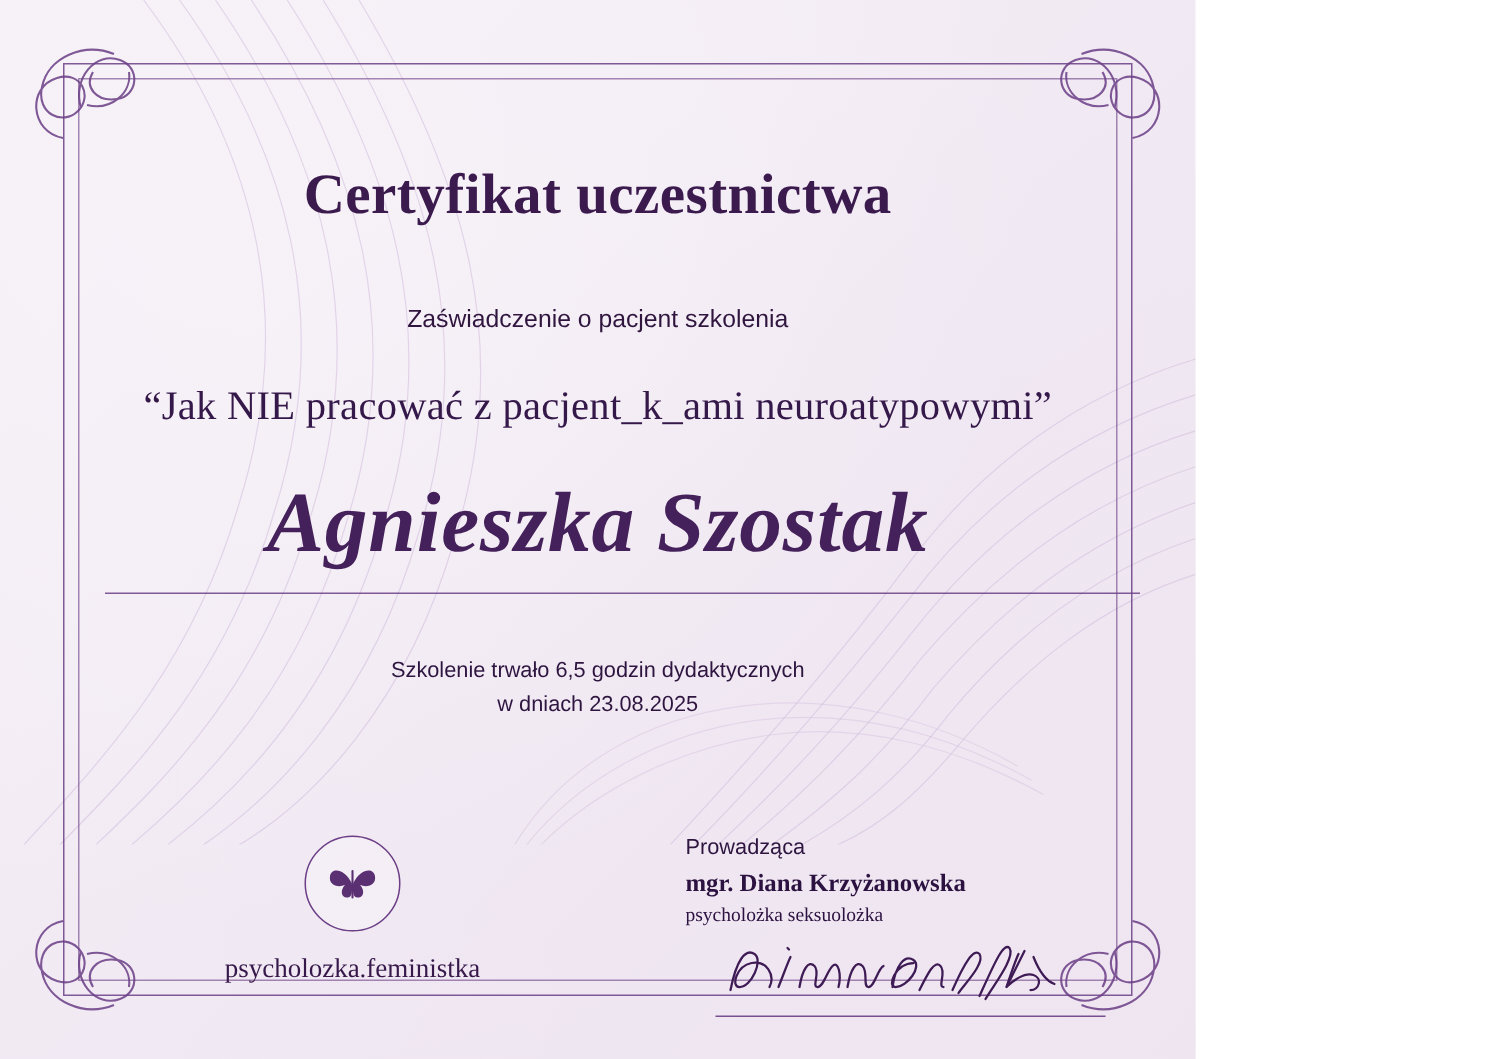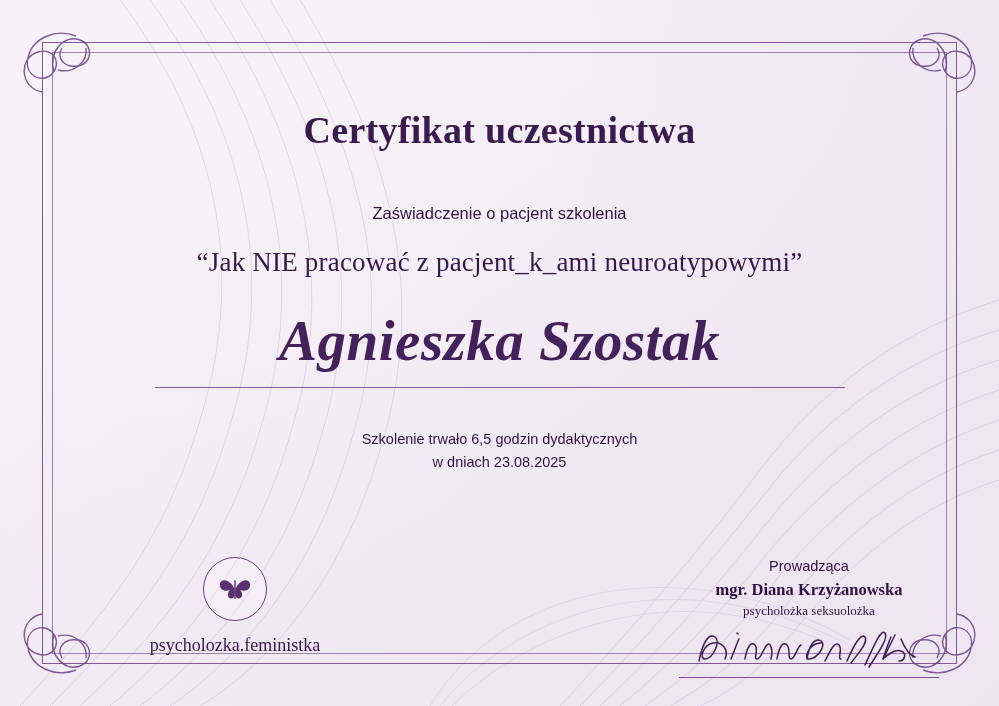--- a/index.html
+++ b/index.html
@@ -8,21 +8,21 @@
   }
   body {
     width: 999px;
     height: 706px;
     overflow: hidden;
     font-family: "Liberation Sans", sans-serif;
   }
 
   #certificate {
     position: relative;
-    width: 999px;
+    width: 797px;
     height: 706px;
     background:
       radial-gradient(ellipse at 20% 15%, #f7f2f8 0%, rgba(247,242,248,0) 60%),
       radial-gradient(ellipse at 85% 80%, #efe6f1 0%, rgba(239,230,241,0) 65%),
       linear-gradient(135deg, #f6f1f7 0%, #f2ebf4 40%, #ece3ef 100%);
     overflow: hidden;
   }
 
   
   .texture {
@@ -81,21 +81,21 @@
   }
 
   .cert-subtitle {
     margin-top: 52px;
     font-family: "Liberation Sans", sans-serif;
     font-size: 16.5px;
     color: #30163f;
   }
 
   .course-title {
-    margin-top: 24px;
+    margin-top: 32px;
     font-family: "Liberation Serif", serif;
     font-size: 27px;
     color: #35184a;
     letter-spacing: 0.2px;
   }
 
   .recipient {
     margin-top: 30px;
     font-family: "Liberation Serif", serif;
     font-style: italic;
@@ -151,21 +151,21 @@
     font-family: "Liberation Serif", serif;
     font-size: 18px;
     color: #36184a;
   }
 
   .signature-block {
     position: absolute;
     right: 40px;
     bottom: 36px;
     width: 300px;
-    text-align: center;
+    text-align: left;
     margin-top: 32px;
   }
   .sig-role {
     font-family: "Liberation Sans", sans-serif;
     font-size: 14.5px;
     color: #2e1540;
   }
   .sig-name {
     margin-top: 6px;
     font-family: "Liberation Serif", serif;

